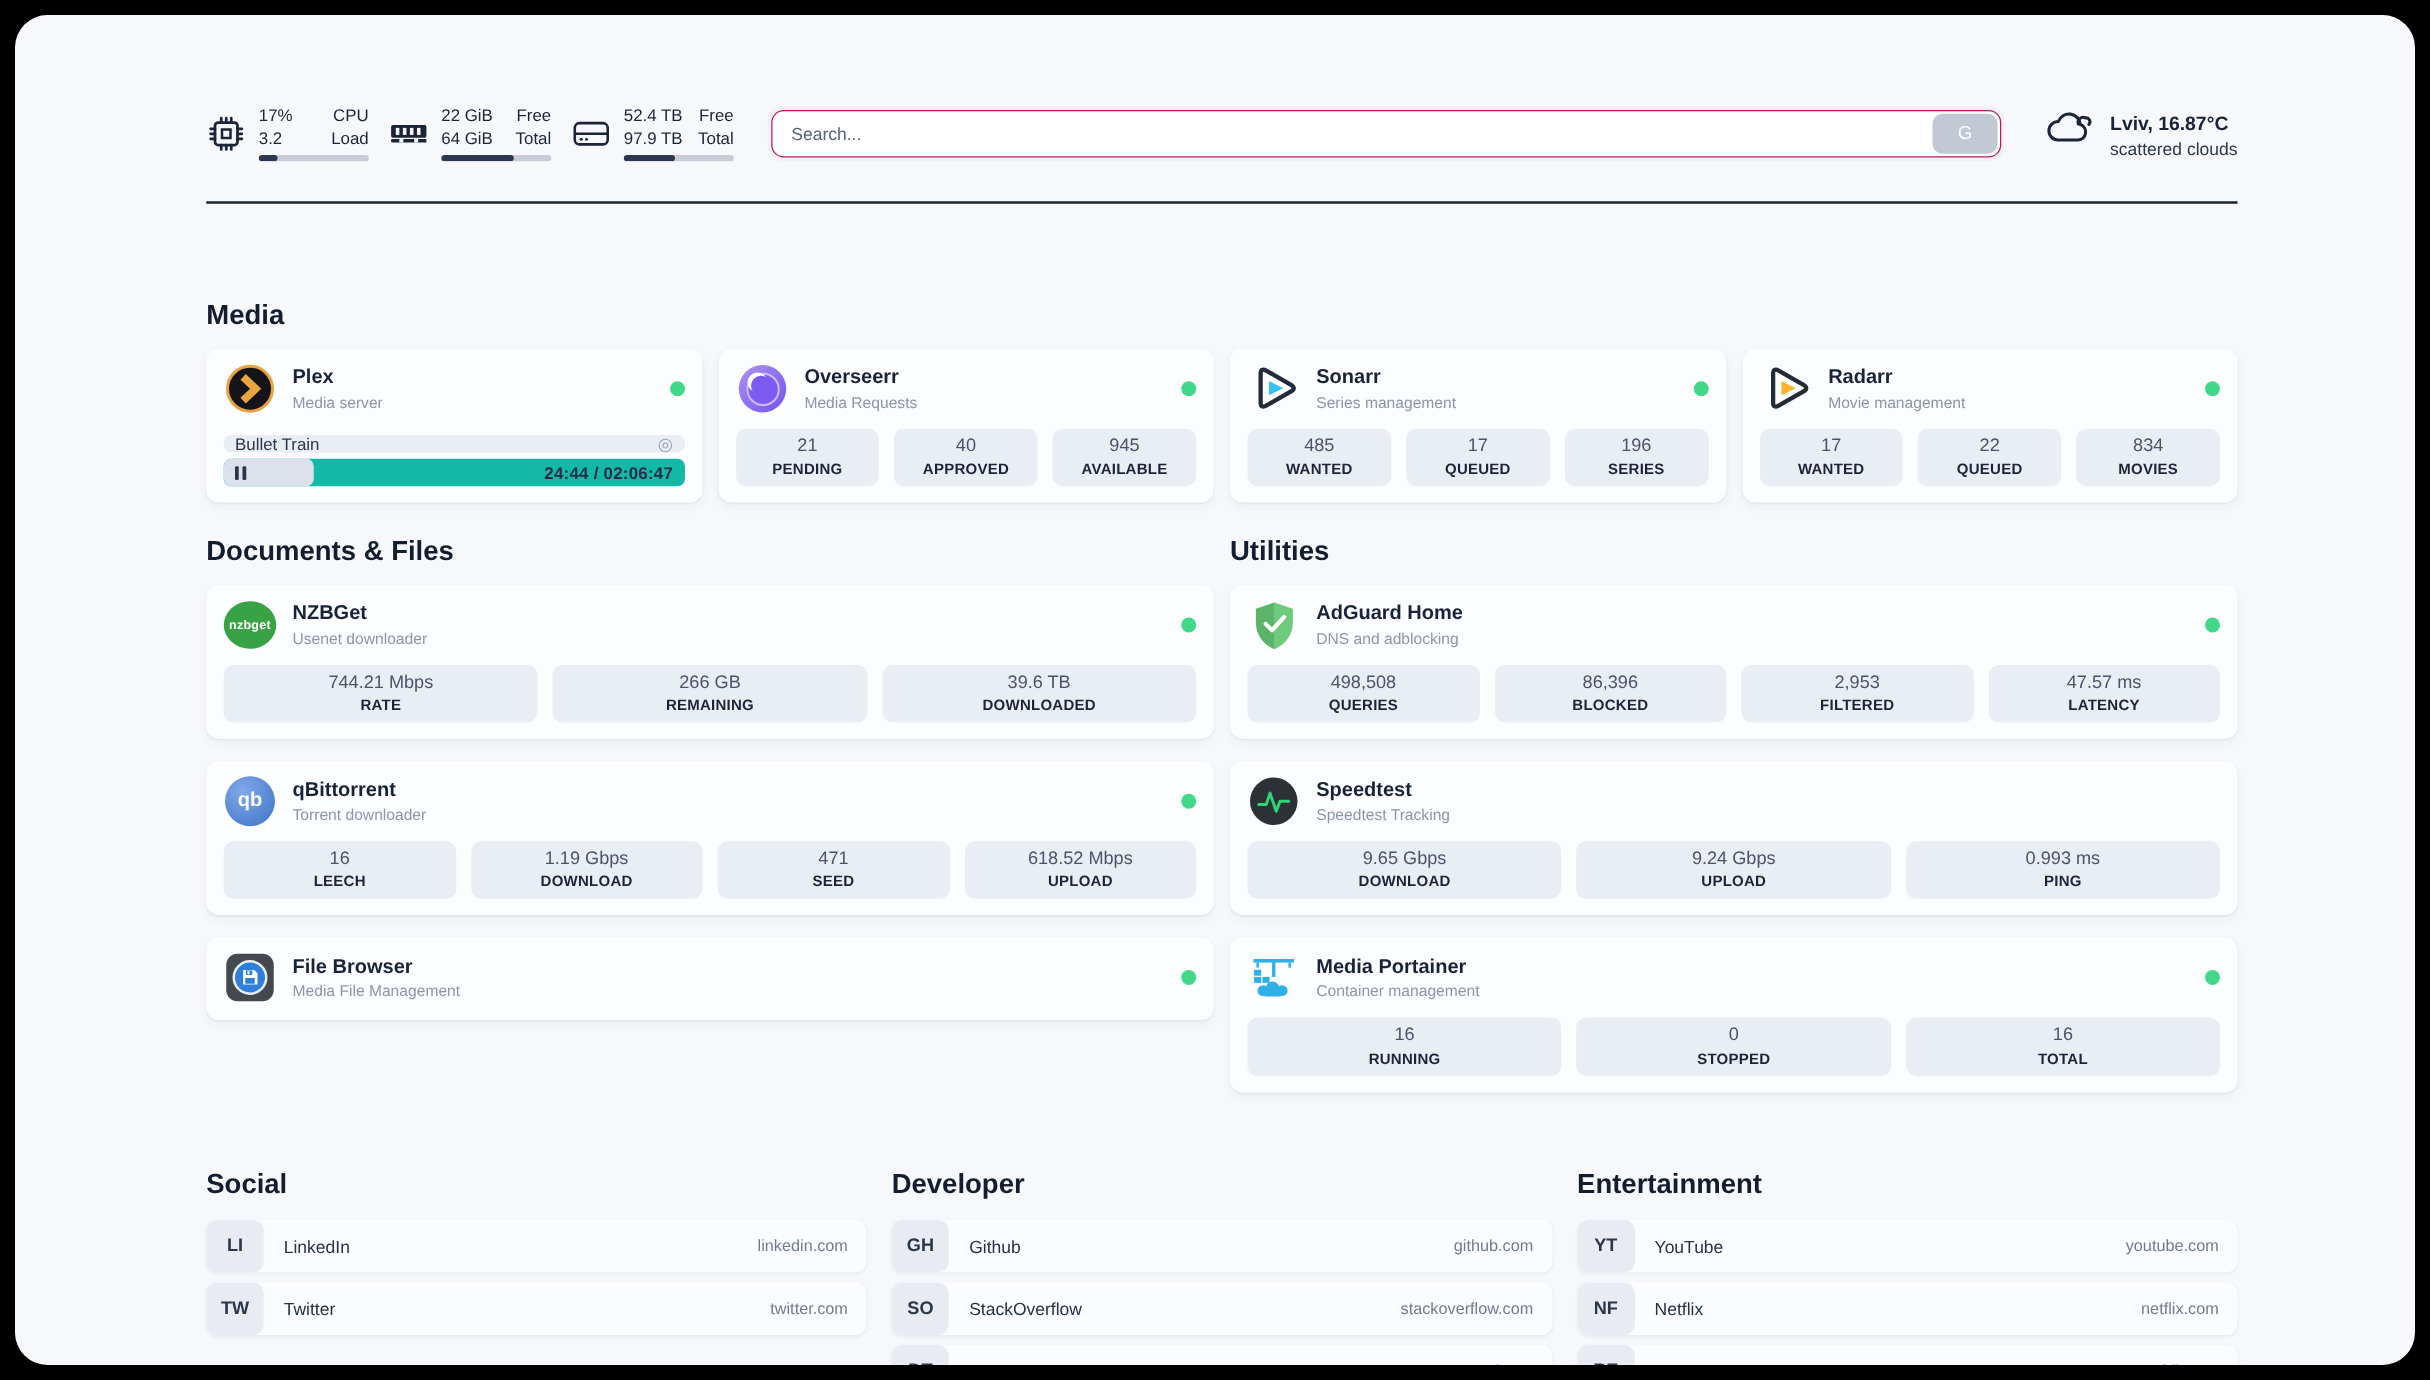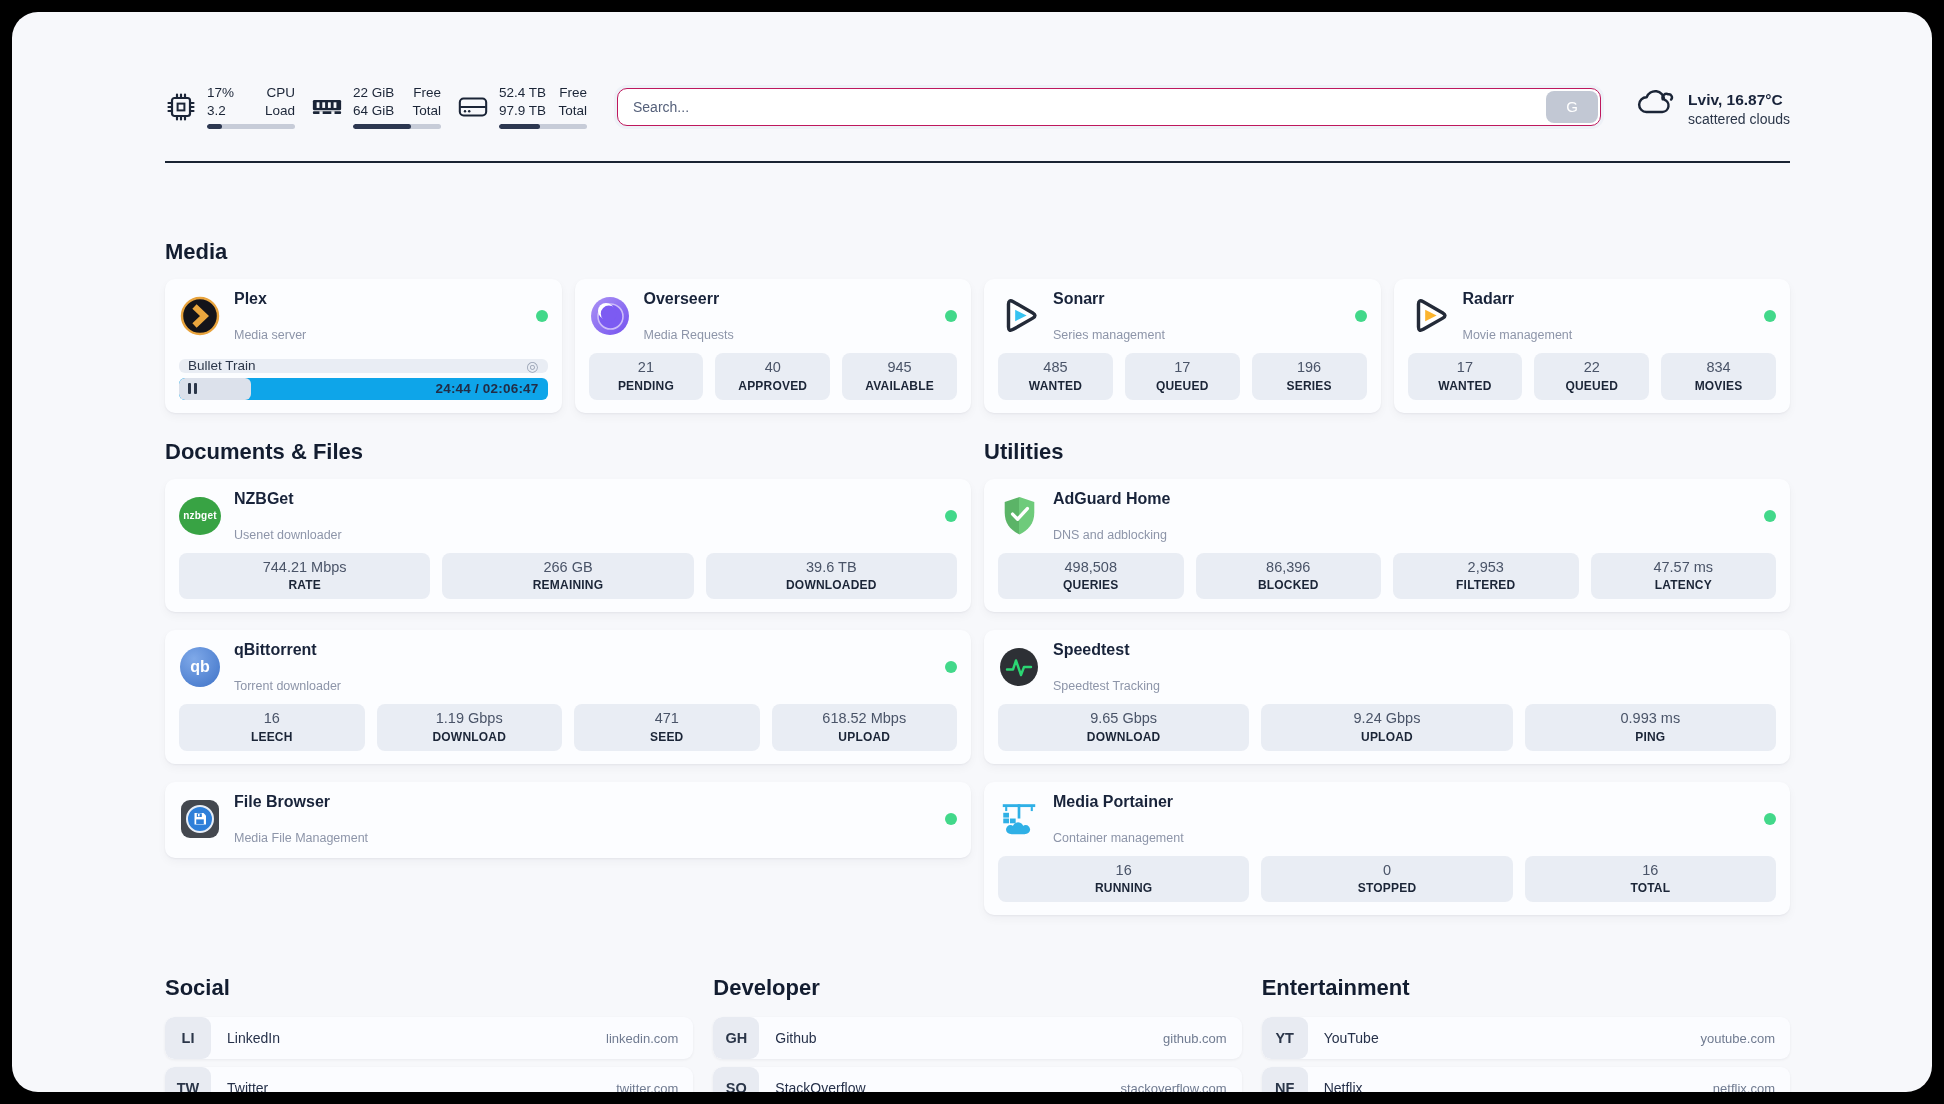--- a/index.html
+++ b/index.html
@@ -56,36 +56,36 @@
   .media-grid { display:grid; grid-template-columns:repeat(4,1fr); gap:13px; align-items:stretch; }
 
   .card {
     background:#fcfdff; border-radius:10px; padding:11px 14px 13px;
     box-shadow:0 1px 2px rgba(16,24,40,.05), 0 4px 10px rgba(16,24,40,.04);
     display:flex; flex-direction:column; cursor:pointer;
   }
   .card-header { display:flex; align-items:center; gap:13px; padding-right:22px; position:relative; margin-bottom:11px; }
   .app-icon { width:42px; height:42px; flex:none; display:flex; align-items:center; justify-content:center; }
   .card-title { font-size:16px; font-weight:700; color:#18233a; line-height:1.15; }
-  .card-sub { font-size:12.5px; color:#8d95a9; margin-top:20px; }
+  .card-sub { font-size:12.5px; color:#8d95a9; margin-top:3px; }
   .status-dot { position:absolute; right:0; top:50%; transform:translateY(-50%); width:12px; height:12px; border-radius:50%; background:#42d88a; }
 
   .stats-row { display:grid; gap:12px; margin-top:auto; }
   .cols3 { grid-template-columns:repeat(3,1fr); }
   .cols4 { grid-template-columns:repeat(4,1fr); }
   .stat { background:#e9edf4; border-radius:8px; text-align:center; padding:5px 4px 7px; }
   .stat-value { font-size:14.5px; color:#4a5468; line-height:1.25; }
   .stat-label { font-size:12px; font-weight:700; color:#1b2537; margin-top:2px; letter-spacing:.2px; }
 
   
   .media-box { margin-top:auto; }
   .np-bar { height:14px; background:#e9edf4; border-radius:6px; display:flex; align-items:center; padding:0 9px; }
   .np-title { flex:1; font-size:13.5px; font-weight:500; color:#2b3649; }
   .np-icon { color:#9aa3b5; font-size:14px; line-height:1; }
-  .playback { margin-top:5px; height:22px; background:#0ea5e9; border-radius:6px; position:relative; display:flex; align-items:center; overflow:hidden; }
+  .playback { margin-top:5px; height:22px; background:#14b8a6; border-radius:6px; position:relative; display:flex; align-items:center; overflow:hidden; }
   .pb-fill { position:absolute; left:0; top:0; bottom:0; background:#dce1eb; border-radius:6px; }
   .pb-pause { position:relative; display:flex; gap:3px; margin-left:9px; cursor:pointer; }
   .pb-pause i { display:block; width:3px; height:11px; background:#2b3649; border-radius:1px; }
   .pb-time { position:relative; margin-left:auto; margin-right:9px; font-size:13.5px; font-weight:700; color:#222d46; letter-spacing:.2px; }
 
   
   .columns { display:grid; grid-template-columns:1fr 1fr; gap:13px; margin-top:26px; }
   .stack { display:flex; flex-direction:column; gap:18px; }
 
   

